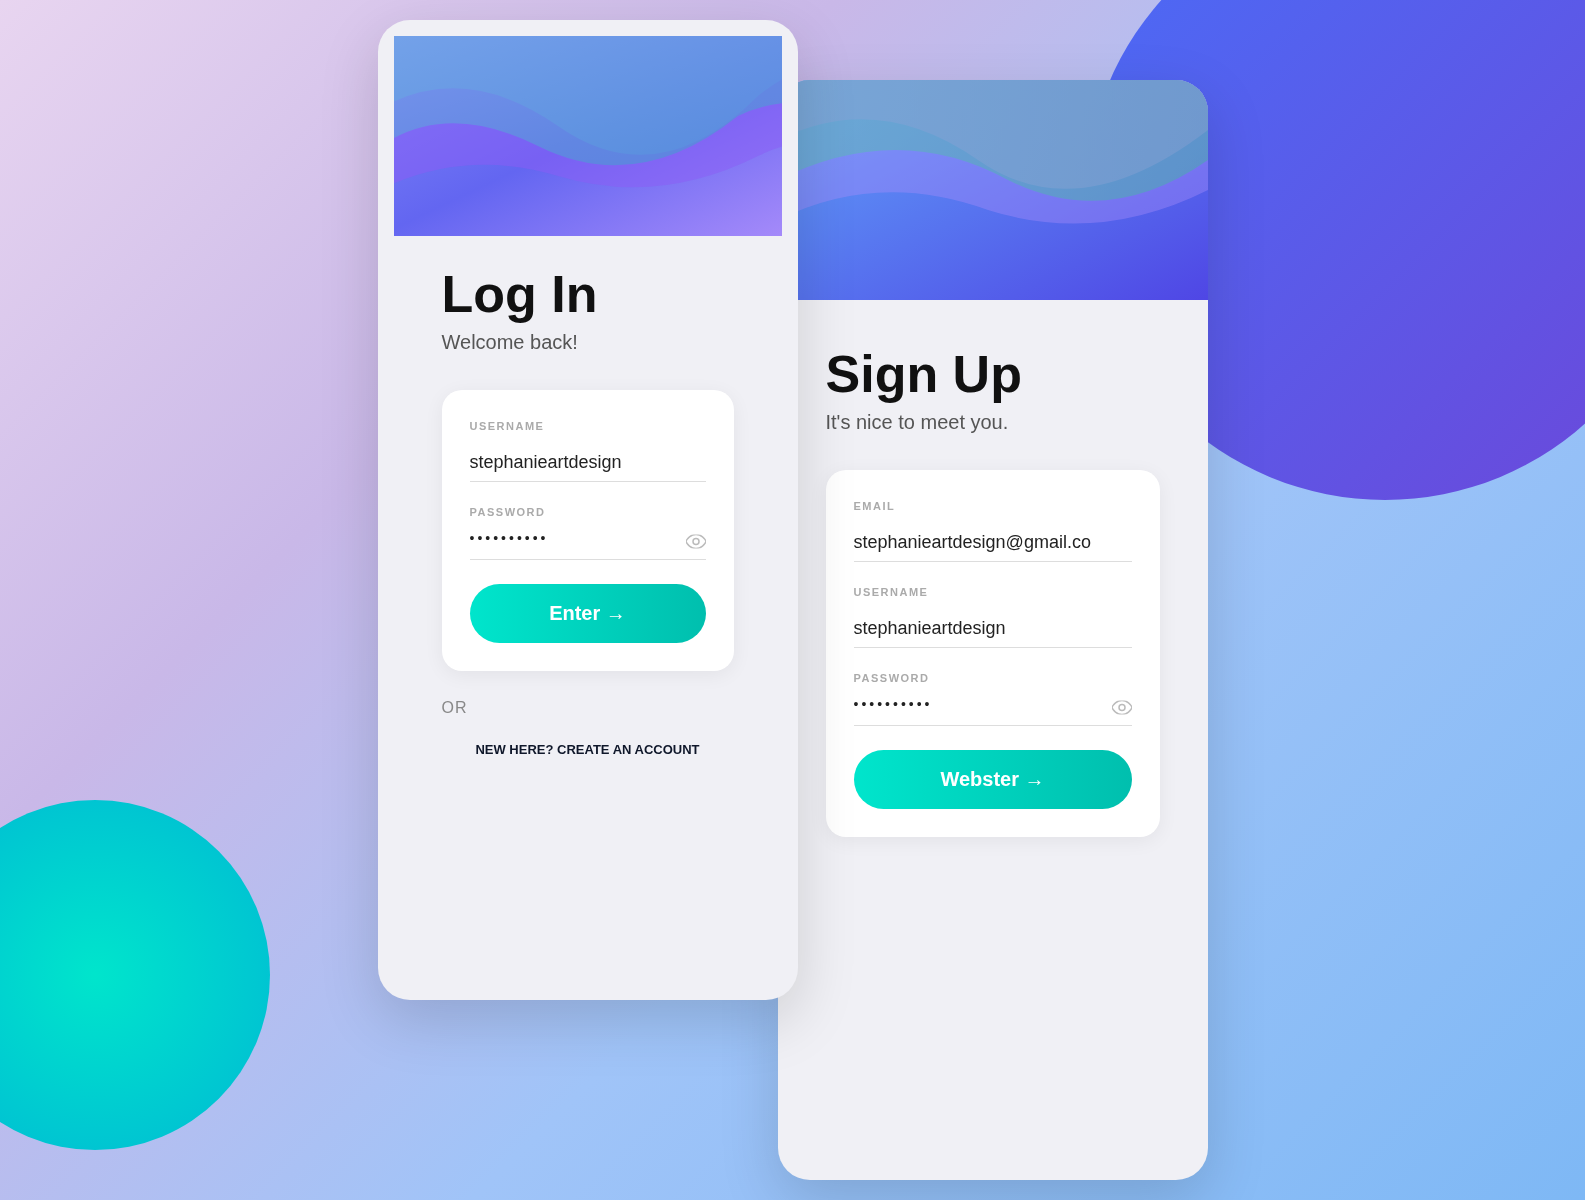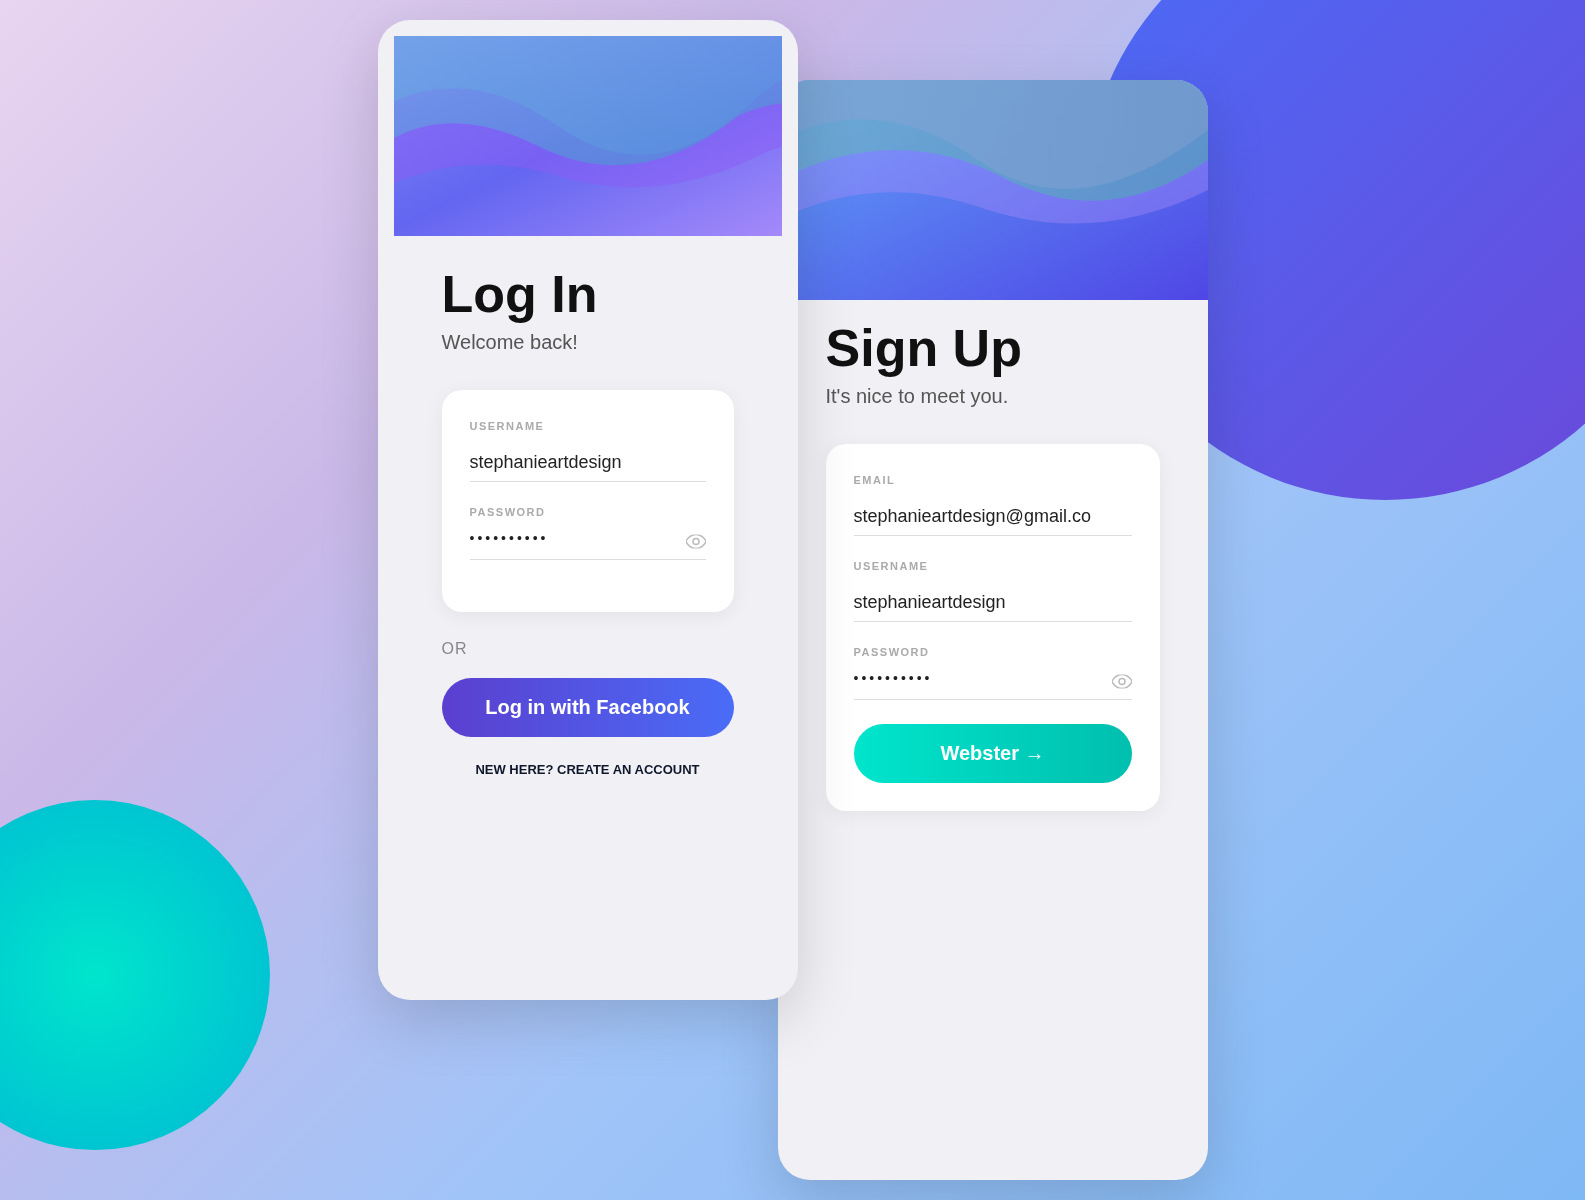--- a/index.html
+++ b/index.html
@@ -204,21 +204,21 @@
     }
 
     .signup-card .wave-header {
       width: 100%;
       height: 220px;
       position: relative;
       overflow: hidden;
     }
 
     .signup-card .card-content {
-      padding: 20px 48px 48px;
+      padding: 46px 48px 48px;
     }
 
     .continue-button {
       display: block;
       width: 100%;
       padding: 18px;
       background: linear-gradient(90deg, #00e5cc, #00bfae);
       border: none;
       border-radius: 50px;
       color: #fff;
@@ -295,25 +295,25 @@
             <span class="password-dots">••••••••••</span>
             <span class="eye-icon">
               <svg width="20" height="14" viewBox="0 0 20 14" fill="none" xmlns="http://www.w3.org/2000/svg">
                 <path d="M10 0C5 0 1 4 0 7C1 10 5 14 10 14C15 14 19 10 20 7C19 4 15 0 10 0Z" stroke="#bbb" stroke-width="1.5" fill="none"></path>
                 <circle cx="10" cy="7" r="3" stroke="#bbb" stroke-width="1.5" fill="none"></circle>
               </svg>
             </span>
           </div>
         </div>
 
+        <button class="enter-button">Enter →</button>
       </div>
 
       <p class="or-text">OR</p>
 
-      <button class="facebook-button">Log in with Facebook</button>
 
       <p class="signup-link">
         <span>New here? </span>
         <span style="cursor:pointer;">CREATE AN ACCOUNT</span>
       </p>
     </div>
   </div>
 
   <div class="card signup-card">
 

